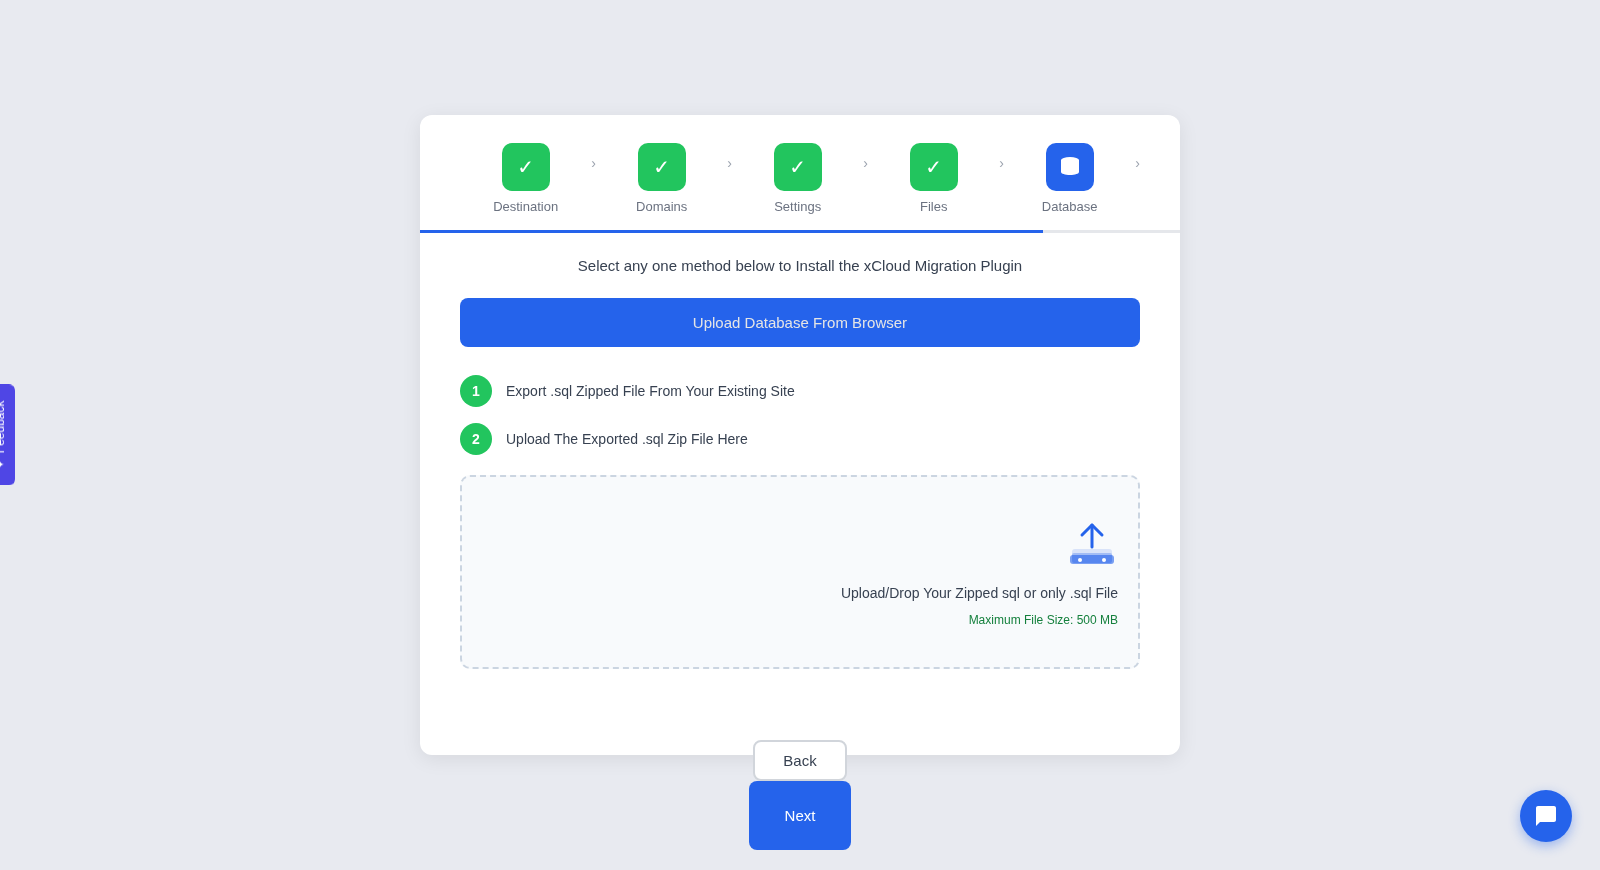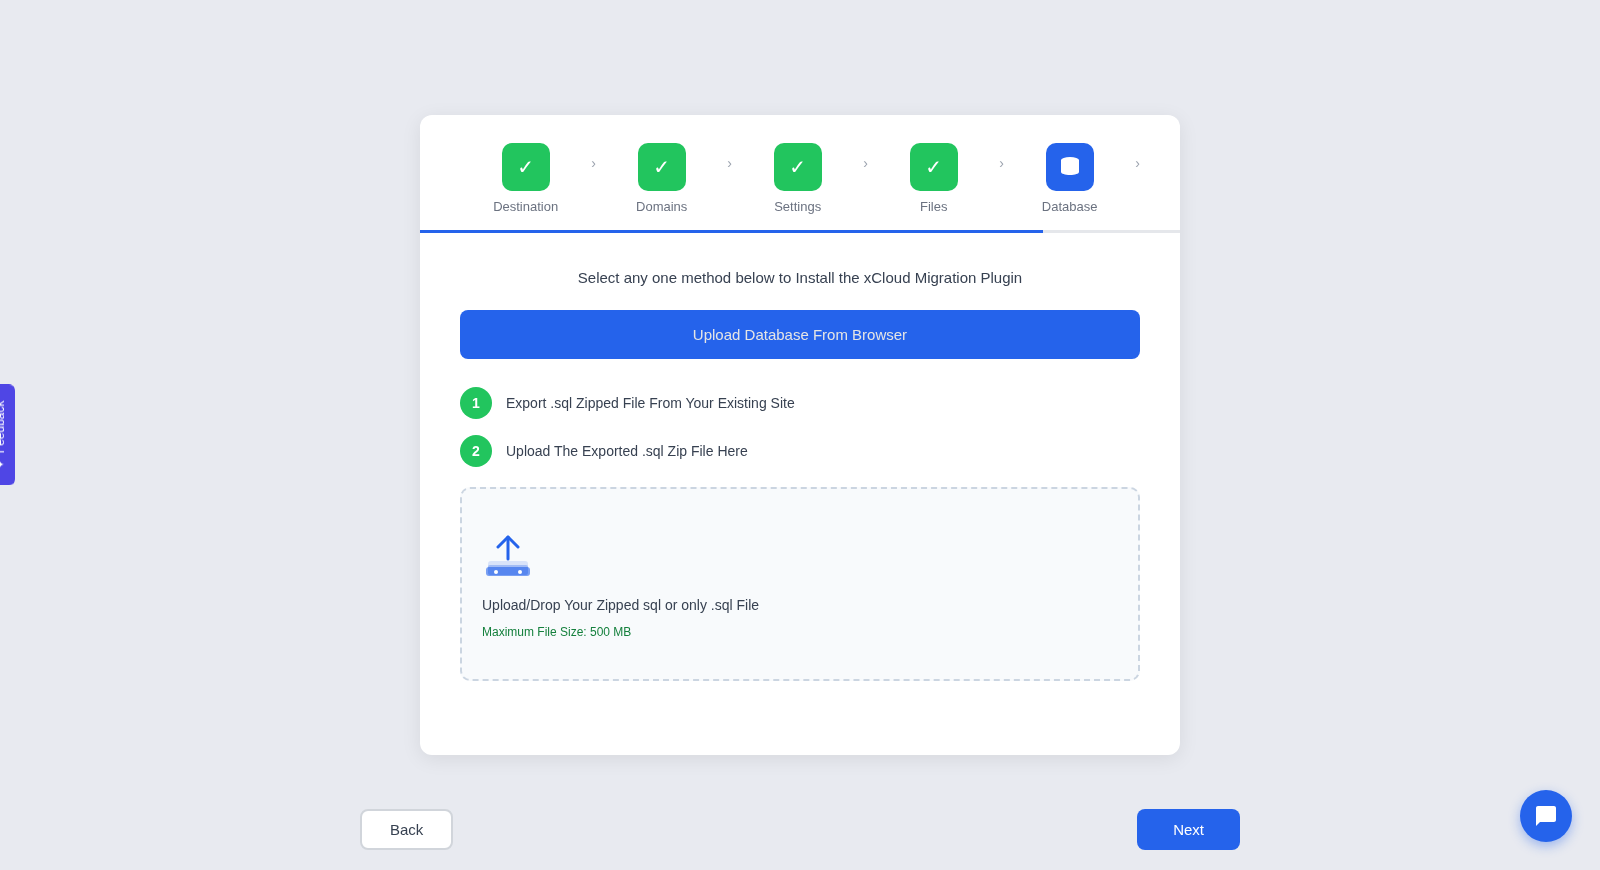--- a/index.html
+++ b/index.html
@@ -75,21 +75,21 @@
     .step-arrow {
       display: flex;
       align-items: center;
       padding-top: 12px;
       color: #9ca3af;
       font-size: 14px;
     }
 
     
     .card-content {
-      padding: 36px 40px;
+      padding: 24px 40px;
     }
 
     .instruction-text {
       text-align: center;
       font-size: 15px;
       color: #374151;
       margin-bottom: 24px;
     }
 
     .upload-browser-btn {
@@ -137,21 +137,21 @@
       color: #374151;
     }
 
     
     .drop-zone {
       border: 2px dashed #cbd5e1;
       border-radius: 10px;
       padding: 40px 20px;
       display: flex;
       flex-direction: column;
-      align-items: flex-start;
+      align-items: flex-end;
       gap: 12px;
       cursor: pointer;
       background: #f8fafc;
     }
 
     .upload-icon svg {
       width: 52px;
       height: 52px;
     }
 
@@ -171,20 +171,21 @@
     .bottom-bar {
       position: fixed;
       bottom: 0;
       left: 0;
       right: 0;
       padding: 20px 360px;
       display: flex;
       align-items: center;
       justify-content: space-between;
       background: transparent;
+      flex-direction: column;
     }
 
     .back-btn {
       padding: 10px 28px;
       border: 2px solid #d1d5db;
       border-radius: 8px;
       background: #fff;
       color: #374151;
       font-size: 15px;
       font-weight: 500;
@@ -212,21 +213,21 @@
       border-radius: 4px;
       background: #22c55e;
     }
 
     .progress-label {
       font-size: 12px;
       color: #6b7280;
     }
 
     .next-btn {
-      padding: 12px 36px;
+      padding: 26px 36px;
       background: #2563eb;
       color: white;
       border: none;
       border-radius: 8px;
       font-size: 15px;
       font-weight: 500;
       cursor: pointer;
     }
 
     

